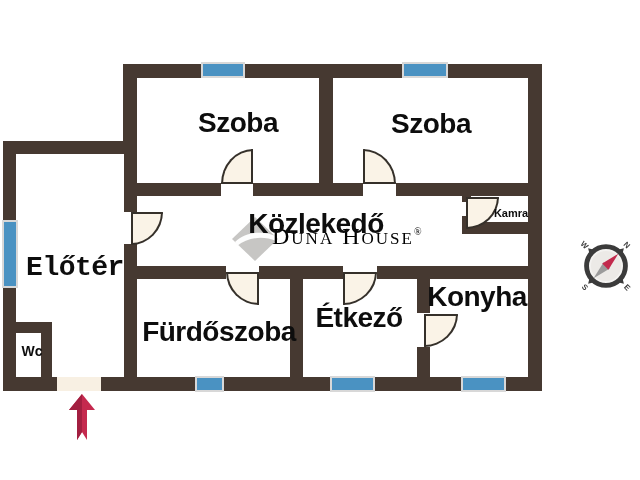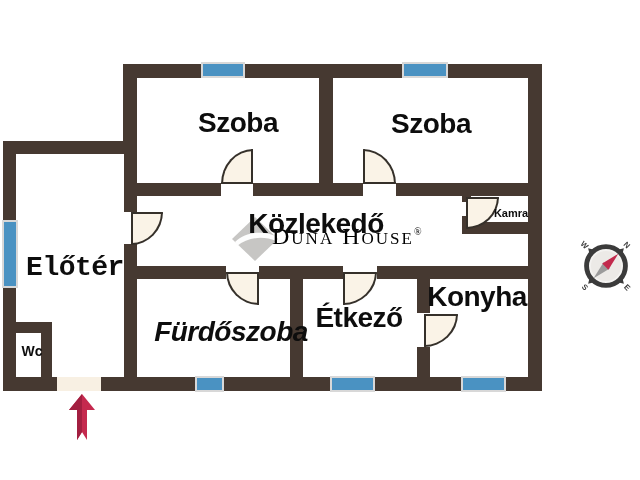--- a/index.html
+++ b/index.html
@@ -82,21 +82,21 @@
     </svg>
     <span class="brand"><span>Duna House</span><span class="reg">®</span></span>
   </div>
 
   <div class="room-label" style="left:238px;top:123px;">Szoba</div>
   <div class="room-label" style="left:431px;top:124px;">Szoba</div>
   <div class="room-label" style="left:316px;top:224px;">Közlekedő</div>
   <div class="room-label tiny" style="left:511px;top:213px;">Kamra</div>
   <div class="room-label" style="left:75px;top:267px;font-family:Liberation Mono, monospace;">Előtér</div>
   <div class="room-label small" style="left:32px;top:351px;">Wc</div>
-  <div class="room-label" style="left:231px;top:332px;font-style:italic;">Fürdőszoba</div>
+  <div class="room-label" style="left:219px;top:332px;">Fürdőszoba</div>
   <div class="room-label" style="left:359px;top:318px;">Étkező</div>
   <div class="room-label" style="left:477px;top:297px;">Konyha</div>
 
   <svg class="compass" viewBox="0 0 70 70" style="overflow:visible;">
     <g transform="rotate(45 35 35)">
       <polygon points="35,9 29,19 41,19" fill="#3b3b3b"></polygon>
       <polygon points="35,61 29,51 41,51" fill="#3b3b3b"></polygon>
       <polygon points="9,35 19,29 19,41" fill="#3b3b3b"></polygon>
       <polygon points="61,35 51,29 51,41" fill="#3b3b3b"></polygon>
       <circle cx="35" cy="35" r="20" fill="#f4f3f1" stroke="#3b3b3b" stroke-width="5"></circle>

